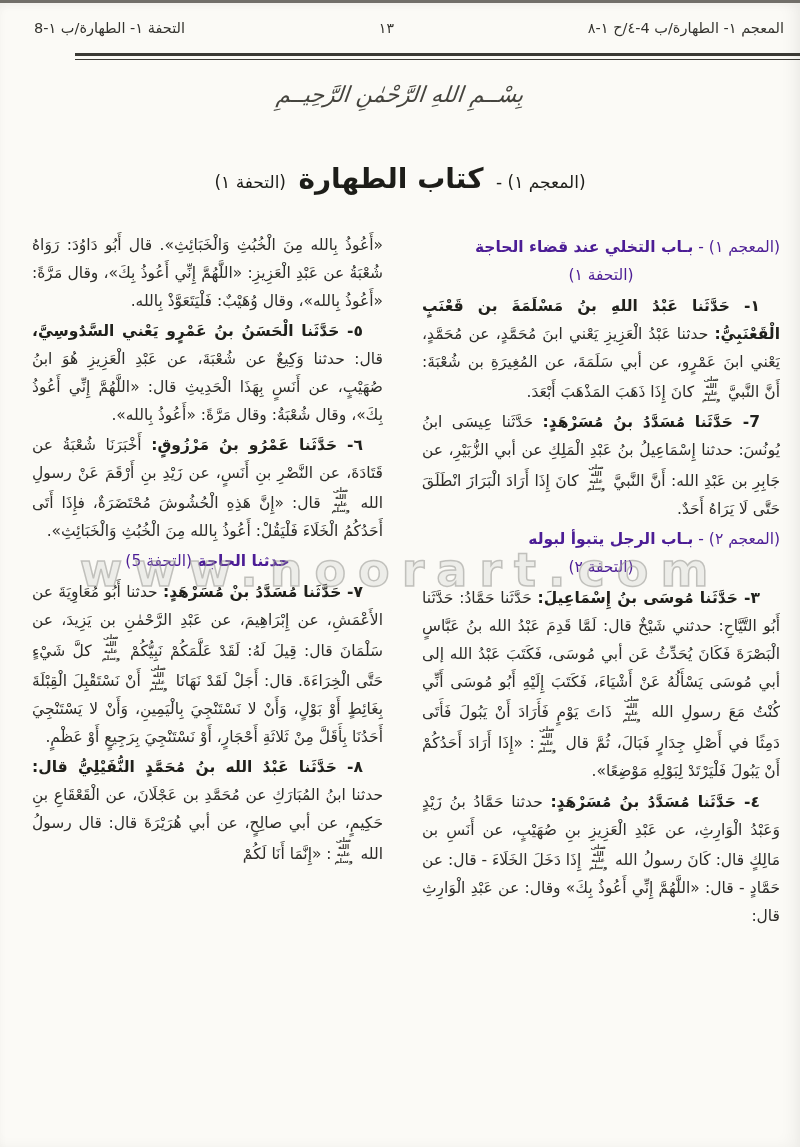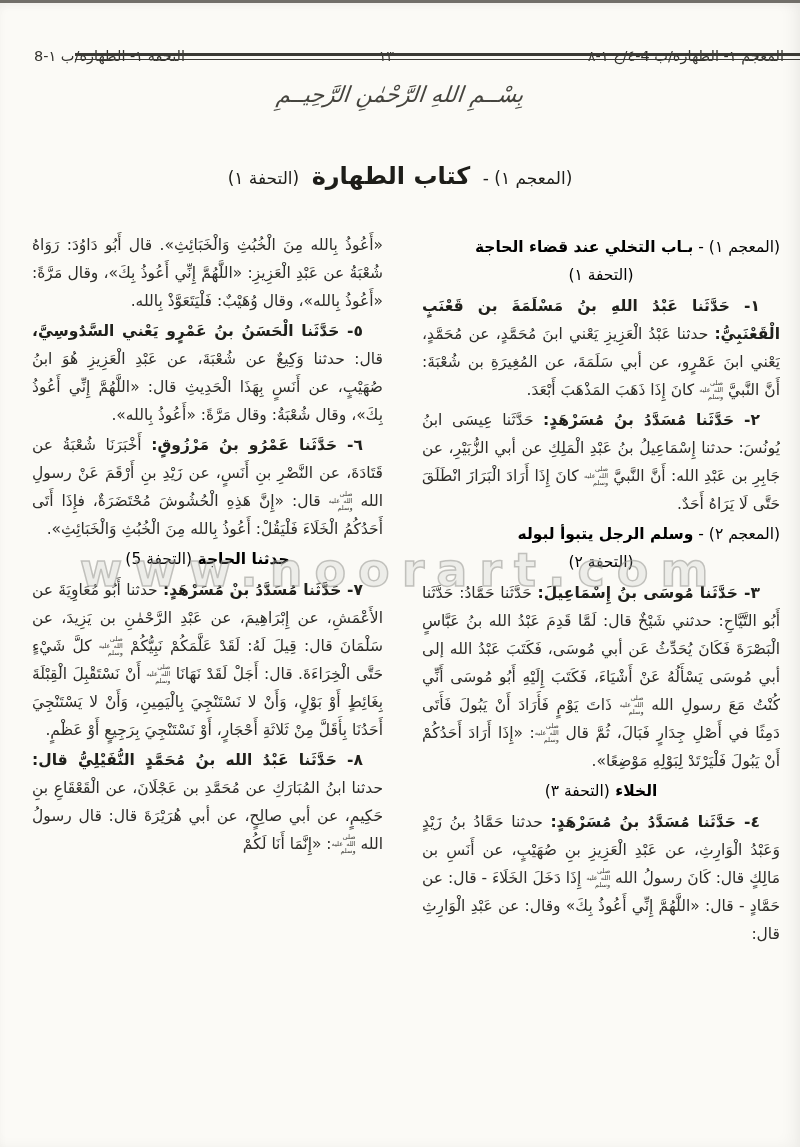--- a/index.html
+++ b/index.html
@@ -12,64 +12,64 @@
     overflow:hidden;
   }
   .page{position:absolute;inset:0;box-shadow:inset -8px 0 14px rgba(0,0,0,0.045), inset 0 6px 8px rgba(0,0,0,0.03);}
   .top-edge{position:absolute;top:0;left:0;right:0;height:3px;background:#514f49;opacity:.8;}
 
   .running-header{
     position:absolute;top:20px;left:34px;right:16px;
     display:flex;justify-content:space-between;align-items:baseline;
     direction:rtl;font-size:14.5px;color:#34332e;
   }
-  .running-header .page-num{font-size:14px;letter-spacing:1px;margin-top:28px;}
+  .running-header .page-num{font-size:14px;letter-spacing:1px;}
 
   .header-rule{
     position:absolute;top:53px;left:75px;right:0;height:3px;
     border-top:3px solid #3b3a35;border-bottom:1px solid #3b3a35;
   }
 
   .basmala{
     position:absolute;top:82px;left:0;width:100%;
     text-align:center;font-size:22px;font-style:italic;
     color:#45443e;letter-spacing:2px;transform:skewX(-6deg);
   }
 
   .kitab-title{
     position:absolute;top:162px;left:0;width:100%;
     text-align:center;direction:rtl;color:#1d1d19;
   }
   .kitab-title .t-small{font-size:17px;}
-  .kitab-title .t-main{font-size:24px;font-weight:bold;margin:0 7px;letter-spacing:.5px;}
+  .kitab-title .t-main{font-size:28px;font-weight:bold;margin:0 7px;letter-spacing:.5px;}
 
   .columns{
     position:absolute;top:231px;right:20px;left:20px;bottom:30px;
     display:flex;direction:rtl;gap:27px;
     font-size:15.5px;line-height:28px;
     text-align:justify;color:#2e2d29;
   }
   .col{overflow:hidden;margin-left:12px;}
   .col-right{width:358px;flex:0 0 358px;}
   .col-left{flex:1;}
 
-  .bab{margin:2px 0 3px;color:#000000;}
+  .bab{margin:2px 0 3px;color:#4c1d95;}
   .bab-l1{text-align:right;}
   .bab-l2{text-align:center;}
   .bold{font-weight:bold;}
   .norm{font-weight:normal;}
 
   .hadith{margin:0 0 2px;text-align:justify;}
   .indent{text-indent:20px;}
   .lead{font-weight:bold;color:#21211c;}
 
   .saw{
     display:inline-block;width:24px;
-    font-size:6.5px;line-height:1.05;
-    vertical-align:-4px;font-weight:normal;color:#3c3b35;
+    font-size:6.5px;line-height:1.05;text-align:center;
+    vertical-align:-4px;font-weight:bold;color:#3c3b35;
     text-indent:0;letter-spacing:0;white-space:normal;
   }
 
   .watermark{
     position:absolute;top:543px;left:0;width:100%;
     text-align:center;white-space:nowrap;direction:ltr;
     font-family:"DejaVu Sans",sans-serif;font-weight:bold;
     font-size:46px;letter-spacing:12px;
     color:rgba(178,178,175,0.18);
     -webkit-text-stroke:1.5px rgba(158,158,154,0.6);
@@ -99,31 +99,30 @@
   <div class="columns">
 
     <div class="col col-right">
       <div class="bab">
         <div class="bab-l1"><span class="norm">(المعجم ١) - </span><span class="bold">بـاب التخلي عند قضاء الحاجة</span></div>
         <div class="bab-l2"><span class="bold"></span><span class="norm">(التحفة ١)</span></div>
       </div>
 
       <p class="hadith indent"><span class="lead">١- حَدَّثَنا عَبْدُ اللهِ بنُ مَسْلَمَةَ بن قَعْنَبٍ الْقَعْنَبِيُّ:</span><span> حدثنا عَبْدُ الْعَزِيزِ يَعْني ابنَ مُحَمَّدٍ، عن مُحَمَّدٍ، يَعْني ابنَ عَمْرٍو، عن أبي سَلَمَةَ، عن المُغِيرَةِ بن شُعْبَةَ: أَنَّ النَّبيَّ <span class="saw">صلى الله عليه وسلم</span> كانَ إِذَا ذَهَبَ المَذْهَبَ أَبْعَدَ.</span></p>
 
-      <p class="hadith indent"><span class="lead">٢- حَدَّثَنا مُسَدَّدُ بنُ مُسَرْهَدٍ:</span><span> حَدَّثَنا عِيسَى ابنُ يُونُسَ: حدثنا إِسْمَاعِيلُ بنُ عَبْدِ الْمَلِكِ عن أبي الزُّبَيْرِ، عن جَابِرِ بن عَبْدِ الله: أَنَّ النَّبيَّ <span class="saw">صلى الله عليه وسلم</span> كانَ إِذَا أَرَادَ الْبَرَازَ انْطَلَقَ حَتَّى لَا يَرَاهُ أَحَدٌ.</span></p>
+      <p class="hadith indent"><span class="lead">7- حَدَّثَنا مُسَدَّدُ بنُ مُسَرْهَدٍ:</span><span> حَدَّثَنا عِيسَى ابنُ يُونُسَ: حدثنا إِسْمَاعِيلُ بنُ عَبْدِ الْمَلِكِ عن أبي الزُّبَيْرِ، عن جَابِرِ بن عَبْدِ الله: أَنَّ النَّبيَّ <span class="saw">صلى الله عليه وسلم</span> كانَ إِذَا أَرَادَ الْبَرَازَ انْطَلَقَ حَتَّى لَا يَرَاهُ أَحَدٌ.</span></p>
 
       <div class="bab">
-        <div class="bab-l1"><span class="norm">(المعجم ٢) - </span><span class="bold">وسلم الرجل يتبوأ لبوله</span></div>
+        <div class="bab-l1"><span class="norm">(المعجم ٢) - </span><span class="bold">بـاب الرجل يتبوأ لبوله</span></div>
         <div class="bab-l2"><span class="bold"></span><span class="norm">(التحفة ٢)</span></div>
       </div>
 
       <p class="hadith indent"><span class="lead">٣- حَدَّثَنا مُوسَى بنُ إِسْمَاعِيلَ:</span><span> حَدَّثَنا حَمَّادُ: حَدَّثَنا أَبُو التَّيَّاحِ: حدثني شَيْخٌ قال: لَمَّا قَدِمَ عَبْدُ الله بنُ عَبَّاسٍ الْبَصْرَةَ فَكَانَ يُحَدِّثُ عَن أبي مُوسَى، فَكَتَبَ عَبْدُ الله إلى أبي مُوسَى يَسْأَلُهُ عَنْ أَشْيَاءَ، فَكَتَبَ إِلَيْهِ أَبُو مُوسَى أَنِّي كُنْتُ مَعَ رسولِ الله <span class="saw">صلى الله عليه وسلم</span> ذَاتَ يَوْمٍ فَأَرَادَ أَنْ يَبُولَ فَأَتَى دَمِثًا في أَصْلِ جِدَارٍ فَبَالَ، ثُمَّ قال <span class="saw">صلى الله عليه وسلم</span>: «إِذَا أَرَادَ أَحَدُكُمْ أَنْ يَبُولَ فَلْيَرْتَدْ لِبَوْلِهِ مَوْضِعًا».</span></p>
 
       <div class="bab">
-        <div class="bab-l2"><span class="bold">الخلاء </span><span class="norm">(التحفة ٣)</span></div>
       </div>
 
       <p class="hadith indent"><span class="lead">٤- حَدَّثَنا مُسَدَّدُ بنُ مُسَرْهَدٍ:</span><span> حدثنا حَمَّادُ بنُ زَيْدٍ وَعَبْدُ الْوَارِثِ، عن عَبْدِ الْعَزِيزِ بنِ صُهَيْبٍ، عن أَنَسِ بن مَالِكٍ قال: كَانَ رسولُ الله <span class="saw">صلى الله عليه وسلم</span> إِذَا دَخَلَ الخَلَاءَ - قال: عن حَمَّادٍ - قال: «اللَّهُمَّ إِنِّي أَعُوذُ بِكَ» وقال: عن عَبْدِ الْوَارِثِ قال:</span></p>
     </div>
 
     <div class="col col-left">
       <p class="hadith"><span>«أَعُوذُ بِالله مِنَ الْخُبُثِ وَالْخَبَائِثِ». قال أَبُو دَاوُدَ: رَوَاهُ شُعْبَةُ عن عَبْدِ الْعَزِيزِ: «اللَّهُمَّ إِنِّي أَعُوذُ بِكَ»، وقال مَرَّةً: «أَعُوذُ بِالله»، وقال وُهَيْبٌ: فَلْيَتَعَوَّذْ بِالله.</span></p>
 
       <p class="hadith indent"><span class="lead">٥- حَدَّثَنا الْحَسَنُ بنُ عَمْرٍو يَعْني السَّدُوسِيَّ،</span><span> قال: حدثنا وَكِيعٌ عن شُعْبَةَ، عن عَبْدِ الْعَزِيزِ هُوَ ابنُ صُهَيْبٍ، عن أَنَسٍ بِهَذَا الْحَدِيثِ قال: «اللَّهُمَّ إِنِّي أَعُوذُ بِكَ»، وقال شُعْبَةُ: وقال مَرَّةً: «أَعُوذُ بِالله».</span></p>
 

